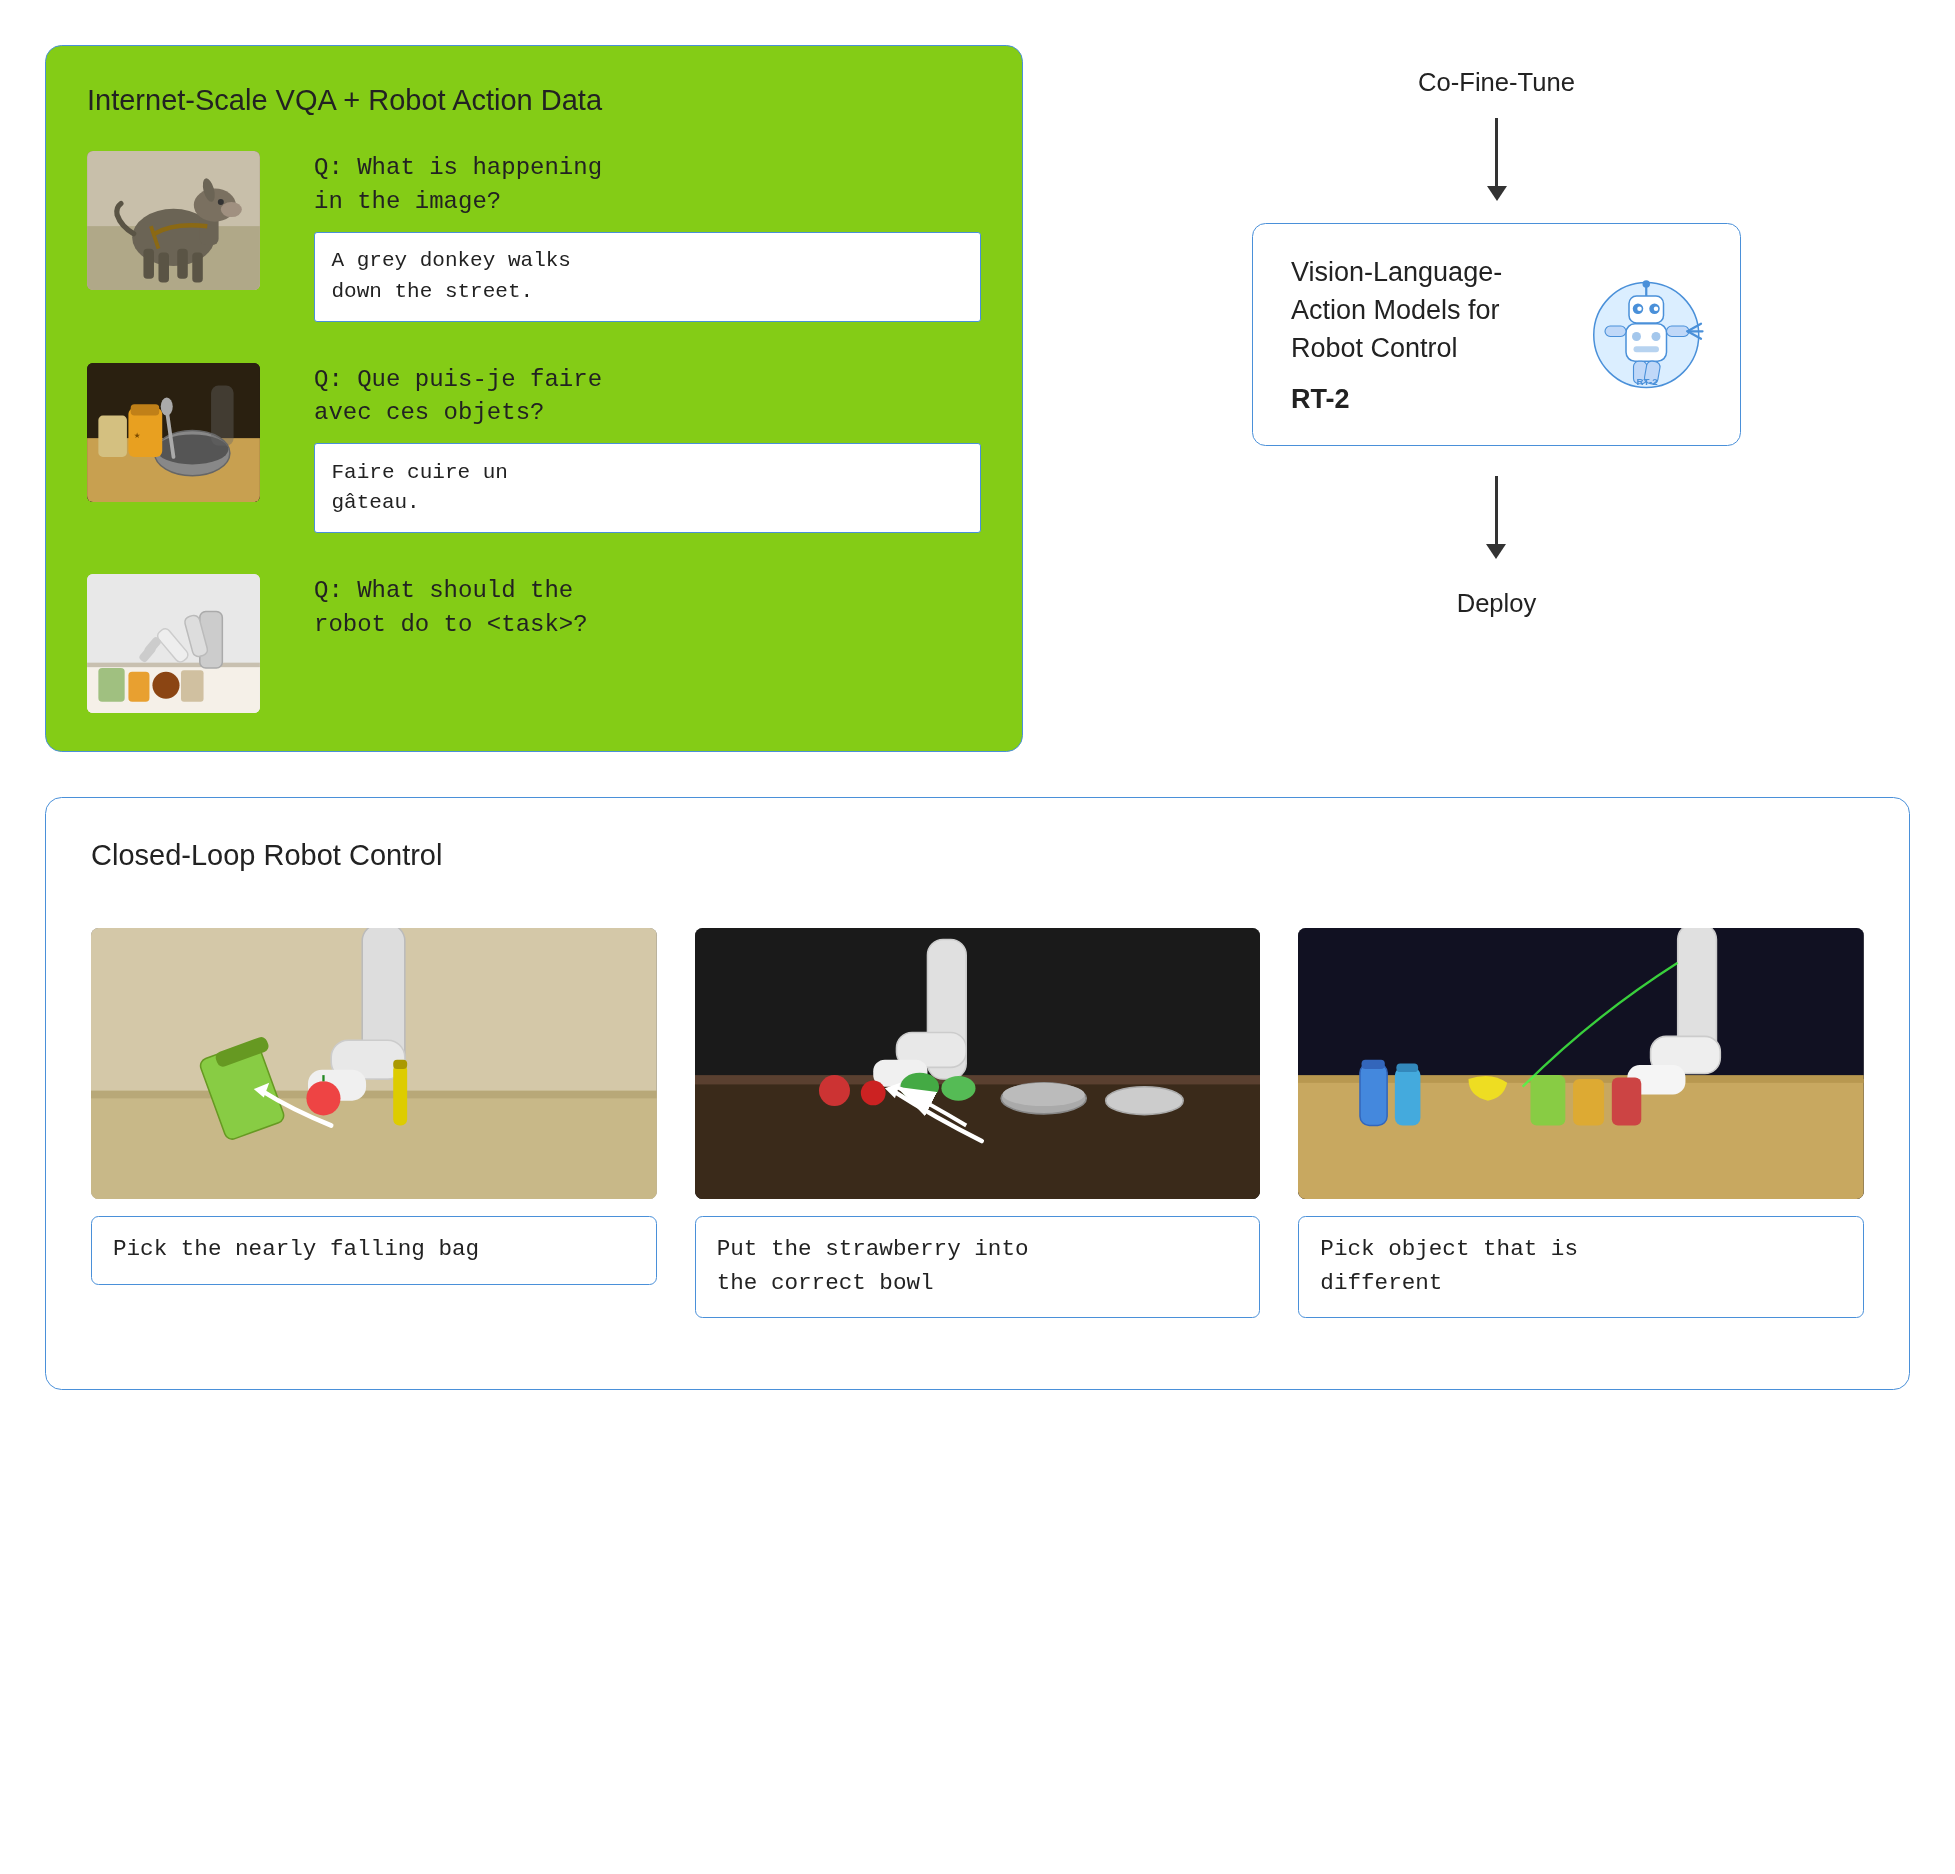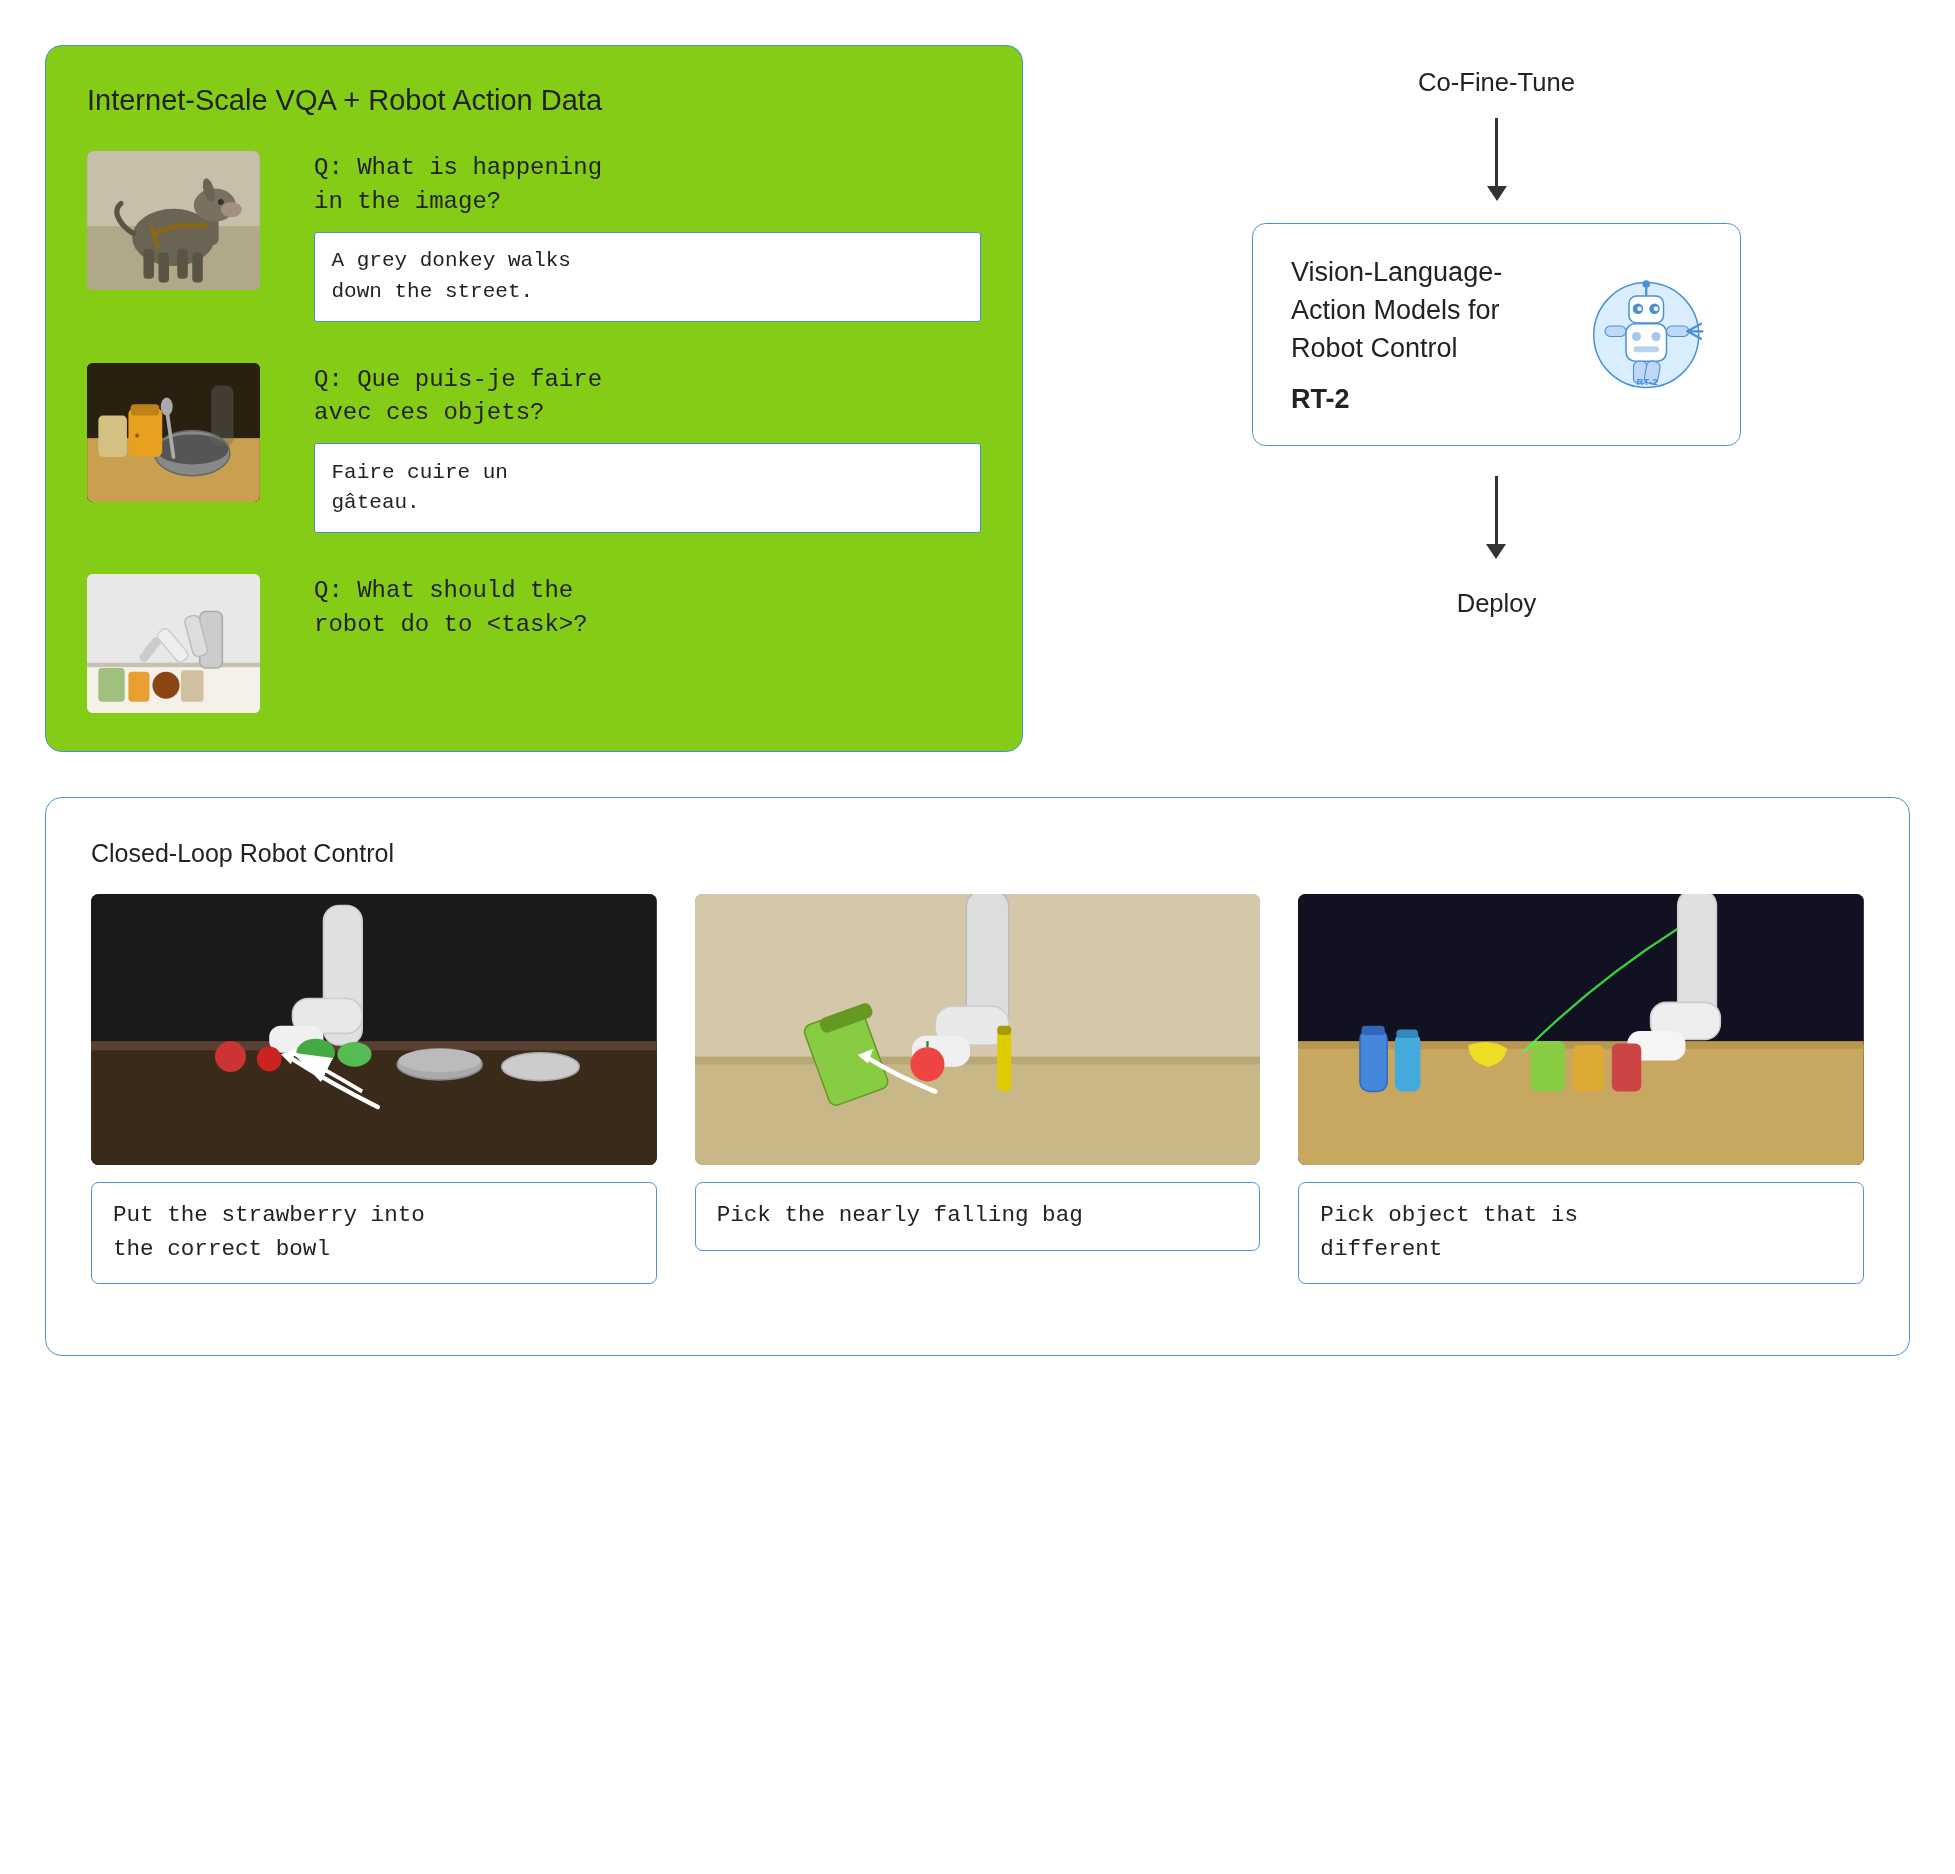--- a/index.html
+++ b/index.html
@@ -181,23 +181,23 @@
     .robot-control-box {
       border: 1.9px solid #4a90d9;
       border-radius: 16.5px;
       padding: 41px 45px;
       background: #fff;
       width: 100%;
     }
 
     .robot-control-title {
       font-family: Arial, sans-serif;
-      font-size: 25px;
-      color: #222;
-      margin-bottom: 26px;
+      font-size: 29px;
+      color: #222;
+      margin-bottom: 56px;
       font-weight: 400;
     }
 
     .robot-images-row {
       display: flex;
       flex-direction: row;
       gap: 38px;
       margin-bottom: 30px;
     }
 
@@ -414,20 +414,48 @@
     </div>
   </div>
 
   <div class="robot-control-box">
     <div class="robot-control-title">Closed-Loop Robot Control</div>
     <div class="robot-images-row">
 
       <div class="robot-image-container">
         <div class="robot-img">
           <svg width="100%" height="271" viewBox="0 0 730 360" xmlns="http://www.w3.org/2000/svg" preserveAspectRatio="xMidYMid slice">
+            <rect width="730" height="360" fill="#d4c8a8"></rect>
+
+            <rect x="0" y="220" width="730" height="140" fill="#c8b888"></rect>
+            <rect x="0" y="215" width="730" height="10" fill="#b8a878"></rect>
+
+            <rect x="350" y="0" width="55" height="200" rx="22" fill="#dddddd" stroke="#bbb" stroke-width="2"></rect>
+            <rect x="310" y="150" width="95" height="50" rx="22" fill="#e8e8e8" stroke="#ccc" stroke-width="2"></rect>
+            <rect x="280" y="188" width="75" height="40" rx="18" fill="#f0f0f0"></rect>
+
+            <rect x="155" y="160" width="80" height="110" rx="10" fill="#88cc44" stroke="#669922" stroke-width="2" transform="rotate(-20, 195, 215)"></rect>
+            <rect x="160" y="155" width="70" height="20" rx="8" fill="#669922" transform="rotate(-20, 195, 165)"></rect>
+
+            <circle cx="300" cy="225" r="22" fill="#ee4444"></circle>
+            <line x1="300" y1="203" x2="300" y2="195" stroke="#228822" stroke-width="3"></line>
+
+            <rect x="390" y="180" width="18" height="80" rx="8" fill="#ddcc00"></rect>
+            <rect x="390" y="175" width="18" height="12" rx="5" fill="#aa9900"></rect>
+
+            <path d="M310,260 Q260,240 220,215" stroke="white" stroke-width="6" fill="none" stroke-linecap="round"></path>
+            <polygon points="210,213 230,205 223,224" fill="white"></polygon>
+          </svg>
+        </div>
+        <div class="robot-caption" style="white-space:pre-line;">Pick the nearly falling bag</div>
+      </div>
+
+      <div class="robot-image-container">
+        <div class="robot-img">
+          <svg width="100%" height="271" viewBox="0 0 730 360" xmlns="http://www.w3.org/2000/svg" preserveAspectRatio="xMidYMid slice">
             <rect width="730" height="360" fill="#1a1a1a"></rect>
 
             <rect x="0" y="200" width="730" height="160" fill="#3a2a1a"></rect>
             <rect x="0" y="195" width="730" height="12" fill="#5a4030"></rect>
 
             <rect x="300" y="20" width="50" height="180" rx="20" fill="#e0e0e0" stroke="#ccc" stroke-width="2"></rect>
             <rect x="260" y="140" width="90" height="45" rx="20" fill="#e8e8e8" stroke="#ccc" stroke-width="2"></rect>
             <rect x="230" y="175" width="70" height="35" rx="15" fill="#f0f0f0"></rect>
 
             <circle cx="180" cy="215" r="20" fill="#cc3333"></circle>
@@ -450,48 +478,20 @@
             <polygon points="245,212 265,205 258,225" fill="white"></polygon>
           </svg>
         </div>
         <div class="robot-caption" style="white-space:pre-line;">Put the strawberry into
 the correct bowl</div>
       </div>
 
       <div class="robot-image-container">
         <div class="robot-img">
           <svg width="100%" height="271" viewBox="0 0 730 360" xmlns="http://www.w3.org/2000/svg" preserveAspectRatio="xMidYMid slice">
-            <rect width="730" height="360" fill="#d4c8a8"></rect>
-
-            <rect x="0" y="220" width="730" height="140" fill="#c8b888"></rect>
-            <rect x="0" y="215" width="730" height="10" fill="#b8a878"></rect>
-
-            <rect x="350" y="0" width="55" height="200" rx="22" fill="#dddddd" stroke="#bbb" stroke-width="2"></rect>
-            <rect x="310" y="150" width="95" height="50" rx="22" fill="#e8e8e8" stroke="#ccc" stroke-width="2"></rect>
-            <rect x="280" y="188" width="75" height="40" rx="18" fill="#f0f0f0"></rect>
-
-            <rect x="155" y="160" width="80" height="110" rx="10" fill="#88cc44" stroke="#669922" stroke-width="2" transform="rotate(-20, 195, 215)"></rect>
-            <rect x="160" y="155" width="70" height="20" rx="8" fill="#669922" transform="rotate(-20, 195, 165)"></rect>
-
-            <circle cx="300" cy="225" r="22" fill="#ee4444"></circle>
-            <line x1="300" y1="203" x2="300" y2="195" stroke="#228822" stroke-width="3"></line>
-
-            <rect x="390" y="180" width="18" height="80" rx="8" fill="#ddcc00"></rect>
-            <rect x="390" y="175" width="18" height="12" rx="5" fill="#aa9900"></rect>
-
-            <path d="M310,260 Q260,240 220,215" stroke="white" stroke-width="6" fill="none" stroke-linecap="round"></path>
-            <polygon points="210,213 230,205 223,224" fill="white"></polygon>
-          </svg>
-        </div>
-        <div class="robot-caption" style="white-space:pre-line;">Pick the nearly falling bag</div>
-      </div>
-
-      <div class="robot-image-container">
-        <div class="robot-img">
-          <svg width="100%" height="271" viewBox="0 0 730 360" xmlns="http://www.w3.org/2000/svg" preserveAspectRatio="xMidYMid slice">
             <rect width="730" height="360" fill="#111122"></rect>
 
             <rect x="0" y="200" width="730" height="160" fill="#c8a860"></rect>
             <rect x="0" y="195" width="730" height="10" fill="#b89850"></rect>
 
             <rect x="490" y="0" width="50" height="190" rx="20" fill="#e0e0e0" stroke="#ccc" stroke-width="2"></rect>
             <rect x="455" y="145" width="90" height="48" rx="20" fill="#eeeeee" stroke="#ccc" stroke-width="2"></rect>
             <rect x="425" y="182" width="75" height="38" rx="16" fill="#f5f5f5"></rect>
 
             <rect x="80" y="180" width="35" height="80" rx="12" fill="#4488dd" stroke="#3366bb" stroke-width="2"></rect>

